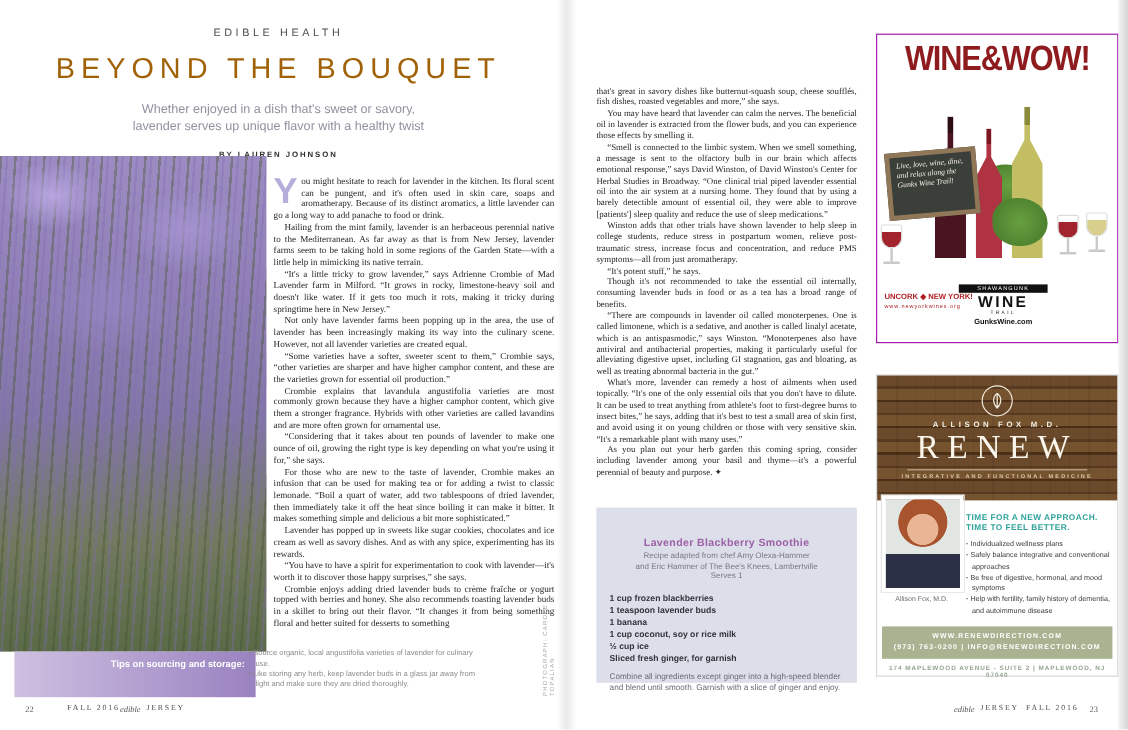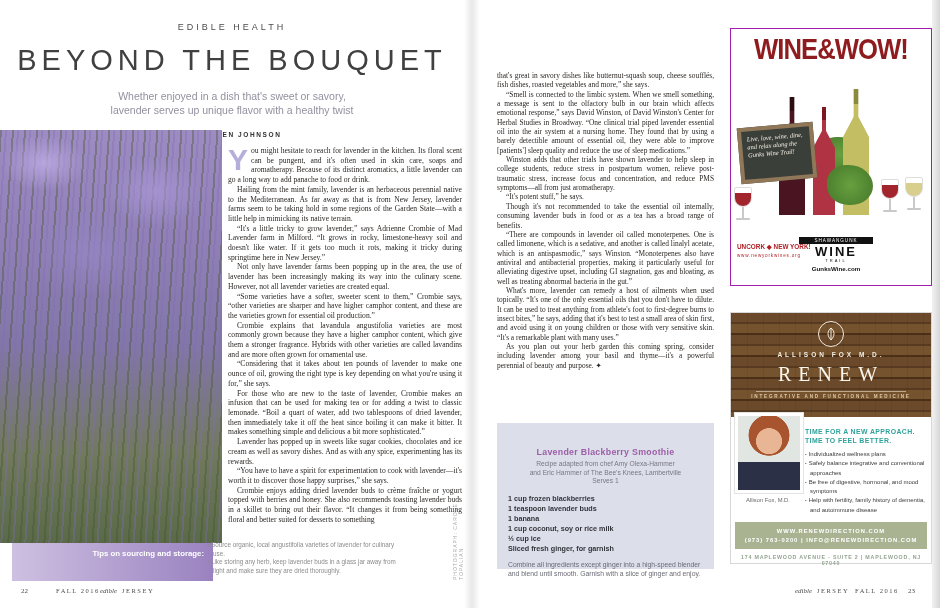--- a/index.html
+++ b/index.html
@@ -5,21 +5,21 @@
   html,body{margin:0;padding:0;}
   body{width:940px;height:608px;background:#ffffff;font-family:"Liberation Sans",sans-serif;overflow:hidden;}
   .spread{position:relative;width:940px;height:608px;background:#fff;}
   .seam{position:absolute;left:464px;top:0;width:16px;height:608px;
         background:linear-gradient(90deg,rgba(0,0,0,0) 0%,rgba(0,0,0,0.09) 50%,rgba(0,0,0,0) 100%);}
   .page-edge-right{position:absolute;right:0;top:0;width:8px;height:608px;background:linear-gradient(90deg,#f2f2f2,#d6d6d6);}
 
   
   .header{position:absolute;left:0;top:22px;width:464px;text-align:center;}
   .kicker{font-size:9px;letter-spacing:3px;color:#4c4c4c;font-weight:500;}
-  .title{margin-top:12px;font-size:29px;letter-spacing:5px;color:#404040;font-weight:300;}
+  .title{margin-top:12px;font-size:24px;letter-spacing:5px;color:#a16207;font-weight:300;}
   .subtitle{margin-top:12px;font-size:10.5px;line-height:14px;color:#93901f;color:#94909f;}
   .byline{margin-top:14px;font-size:6.5px;letter-spacing:1.6px;color:#2f2f2f;font-weight:bold;}
 
   
   .photo{position:absolute;left:0;top:130px;width:222px;height:413px;
     background:
       radial-gradient(ellipse 60px 40px at 20% 8%,rgba(186,168,226,.9) 0%,rgba(186,168,226,0) 70%),
       radial-gradient(ellipse 70px 50px at 70% 15%,rgba(168,150,214,.8) 0%,rgba(168,150,214,0) 70%),
       radial-gradient(ellipse 80px 60px at 40% 30%,rgba(150,134,198,.7) 0%,rgba(150,134,198,0) 70%),
       repeating-linear-gradient(94deg,rgba(70,84,44,.38) 0 2px,rgba(0,0,0,0) 2px 5px,rgba(128,108,178,.35) 5px 7px,rgba(0,0,0,0) 7px 12px),
@@ -93,21 +93,21 @@
   .renew-ad{position:absolute;left:730px;top:312px;width:202px;height:252px;background:#fff;
             border:1px solid #d8d8d8;box-sizing:border-box;}
   .wood{position:absolute;left:0;top:0;width:200px;height:104px;
     background:
       repeating-linear-gradient(90deg,rgba(0,0,0,.07) 0 1px,rgba(0,0,0,0) 1px 16px),
       repeating-linear-gradient(180deg,#6b4a2c 0 9px,#583a20 9px 11px,#76532f 11px 20px,#4c2f17 20px 22px);
     text-align:center;}
   .leaf-circle{width:24px;height:24px;border:1.4px solid #f2ecdd;border-radius:50%;margin:8px auto 0;
                display:flex;align-items:center;justify-content:center;}
   .renew-name{margin-top:4px;font-size:6.5px;letter-spacing:3px;color:#f3eee2;font-weight:bold;}
-  .renew-brand{margin-top:1px;font-family:"Liberation Serif",serif;font-size:20px;letter-spacing:7px;
+  .renew-brand{margin-top:1px;font-family:"Liberation Serif",serif;font-size:28px;letter-spacing:7px;
                color:#faf6ec;line-height:30px;}
   .renew-rule{width:150px;height:1px;background:rgba(245,238,222,.55);margin:2px auto 2px;}
   .renew-tagline{font-size:4.6px;letter-spacing:1.8px;color:#dcc9a4;font-weight:bold;}
   .renew-photo{position:absolute;left:4px;top:100px;width:62px;height:74px;border:3px solid #fff;
       box-shadow:0 0 0 1px #e3e3e3;box-sizing:content-box;
       background:
         radial-gradient(circle at 50% 34%,#e9b695 0 22%,rgba(0,0,0,0) 23%),
         radial-gradient(circle at 50% 26%,#a8552f 0 32%,rgba(0,0,0,0) 33%),
         linear-gradient(180deg,#e2e6e3 0 62%,#2c3047 62%);}
   .renew-caption{position:absolute;left:2px;top:184px;width:70px;text-align:center;font-size:5.8px;color:#6a6a6a;}
@@ -166,20 +166,21 @@
     <span style="left:21px;">22</span>
     <span style="left:56px;" class="caps">FALL 2016</span>
     <span style="left:100px;" class="it">edible</span>
     <span style="left:122px;" class="caps">JERSEY</span>
   </div>
 
   <div class="seam"></div>
 
   <div class="article col-right">
     <p class="first">that's great in savory dishes like butternut-squash soup, cheese soufflés, fish dishes, roasted vegetables and more,” she says.</p>
+    <p>You may have heard that lavender can calm the nerves. The beneficial oil in lavender is extracted from the flower buds, and you can experience those effects by smelling it.</p>
     <p>“Smell is connected to the limbic system. When we smell something, a message is sent to the olfactory bulb in our brain which affects emotional response,” says David Winston, of David Winston's Center for Herbal Studies in Broadway. “One clinical trial piped lavender essential oil into the air system at a nursing home. They found that by using a barely detectible amount of essential oil, they were able to improve [patients'] sleep quality and reduce the use of sleep medications.”</p>
     <p>Winston adds that other trials have shown lavender to help sleep in college students, reduce stress in postpartum women, relieve post-traumatic stress, increase focus and concentration, and reduce PMS symptoms—all from just aromatherapy.</p>
     <p>“It's potent stuff,” he says.</p>
     <p>Though it's not recommended to take the essential oil internally, consuming lavender buds in food or as a tea has a broad range of benefits.</p>
     <p>“There are compounds in lavender oil called monoterpenes. One is called limonene, which is a sedative, and another is called linalyl acetate, which is an antispasmodic,” says Winston. “Monoterpenes also have antiviral and antibacterial properties, making it particularly useful for alleviating digestive upset, including GI stagnation, gas and bloating, as well as treating abnormal bacteria in the gut.”</p>
     <p>What's more, lavender can remedy a host of ailments when used topically. “It's one of the only essential oils that you don't have to dilute. It can be used to treat anything from athlete's foot to first-degree burns to insect bites,” he says, adding that it's best to test a small area of skin first, and avoid using it on young children or those with very sensitive skin. “It's a remarkable plant with many uses.”</p>
     <p>As you plan out your herb garden this coming spring, consider including lavender among your basil and thyme—it's a powerful perennial of beauty and purpose.  ✦</p>
   </div>
 
   <div class="recipe">

